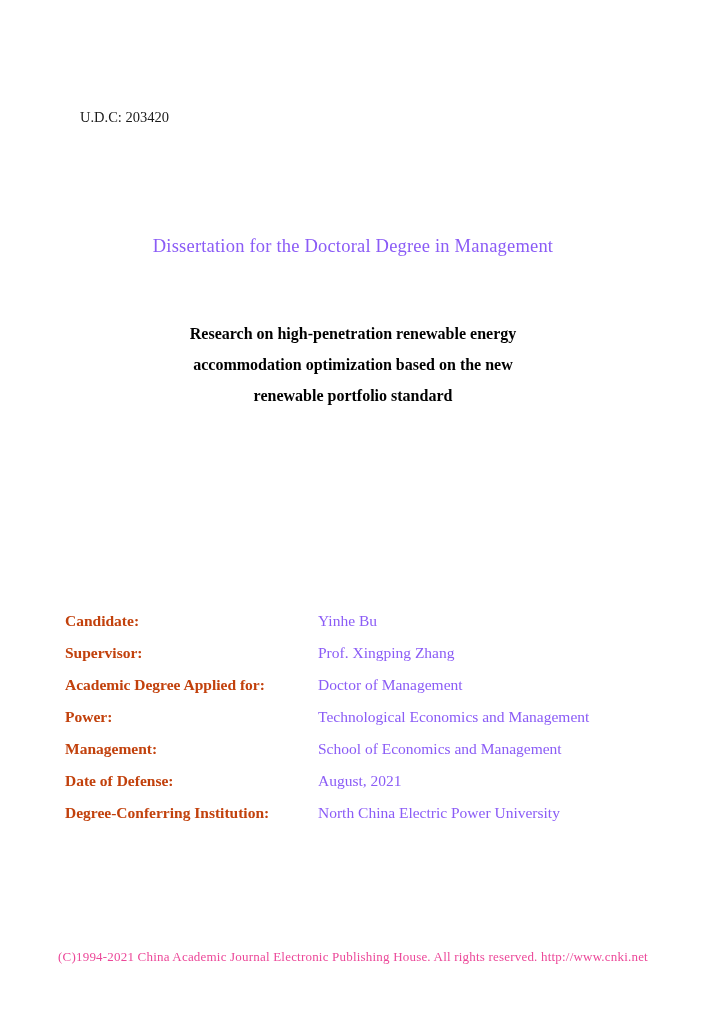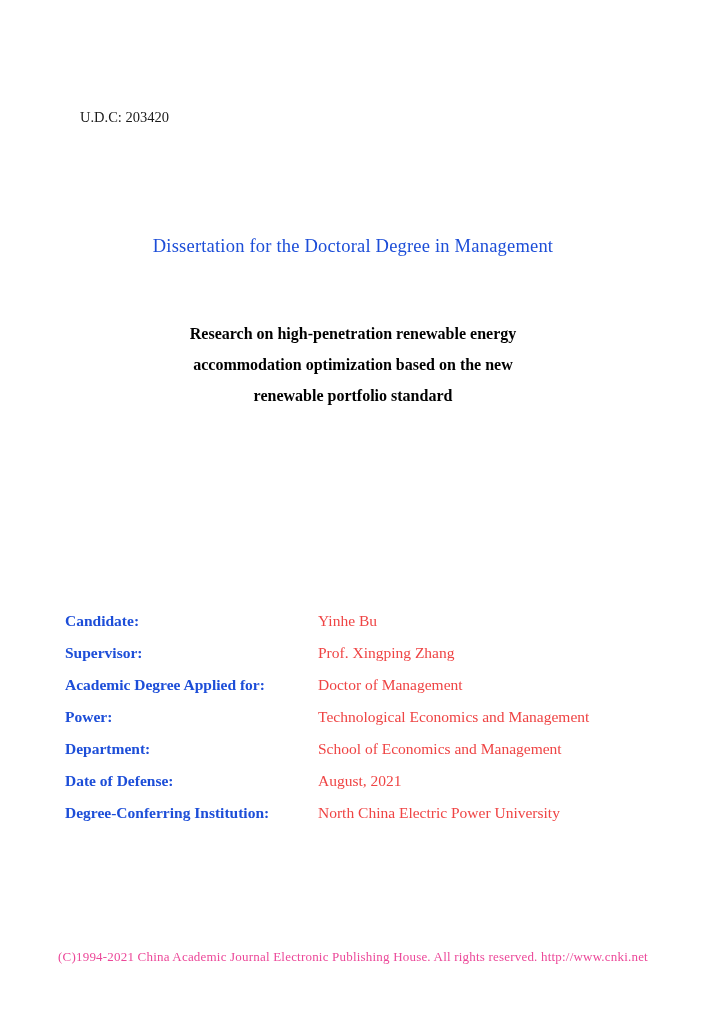--- a/index.html
+++ b/index.html
@@ -25,21 +25,21 @@
     line-height: 25px;
     color: #1a1a1a;
   }
   .dissertation-line {
     position: absolute;
     top: 236px;
     left: 0;
     width: 100%;
     text-align: center;
     font-size: 18.5px;
-    color: #1d4ed8;
+    color: #8b5cf6;
     letter-spacing: 0.2px;
   }
   .thesis-title {
     position: absolute;
     top: 318px;
     left: 90px;
     width: 526px;
     text-align: center;
     font-weight: bold;
     font-size: 16px;
@@ -54,25 +54,25 @@
     border-collapse: collapse;
   }
   .info-row td {
     padding: 0 0 14px 0;
     font-size: 15.5px;
     vertical-align: baseline;
   }
   .info-row td.label {
     font-weight: bold;
     width: 253px;
-    color: #1d4ed8;
+    color: #c2410c;
   }
   .info-row td.value {
     font-weight: normal;
-    color: #ef4444;
+    color: #8b5cf6;
   }
   .footer {
     position: absolute;
     top: 949px;
     left: 0;
     width: 100%;
     text-align: center;
     font-family: "Liberation Serif", serif;
     font-size: 13px;
     color: #ec4899;
@@ -108,21 +108,21 @@
         </tr>
         <tr class="info-row">
           <td class="label">Academic Degree Applied for:</td>
           <td class="value">Doctor of Management</td>
         </tr>
         <tr class="info-row">
           <td class="label">Power:</td>
           <td class="value">Technological Economics and Management</td>
         </tr>
         <tr class="info-row">
-          <td class="label">Department:</td>
+          <td class="label">Management:</td>
           <td class="value">School of Economics and Management</td>
         </tr>
         <tr class="info-row">
           <td class="label">Date of Defense:</td>
           <td class="value">August, 2021</td>
         </tr>
         <tr class="info-row">
           <td class="label">Degree-Conferring Institution:</td>
           <td class="value">North China Electric Power University</td>
         </tr>

